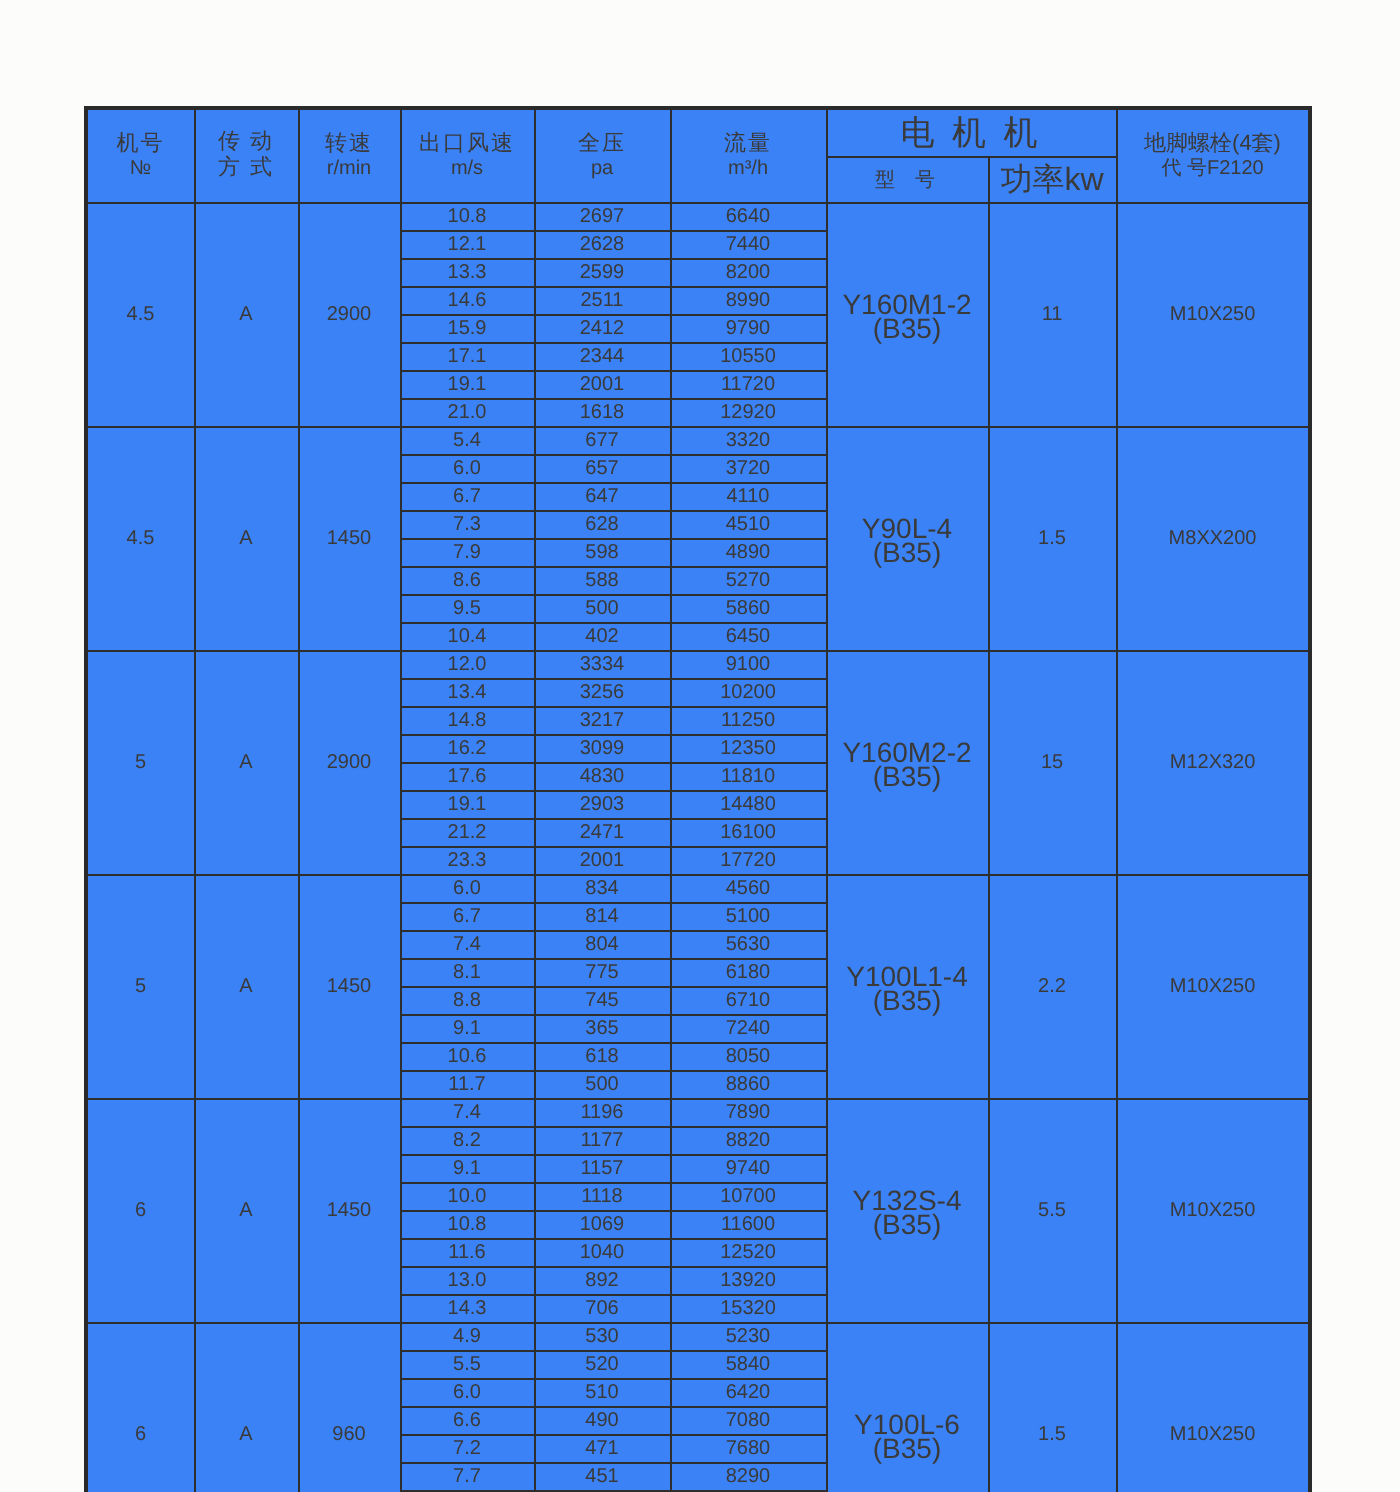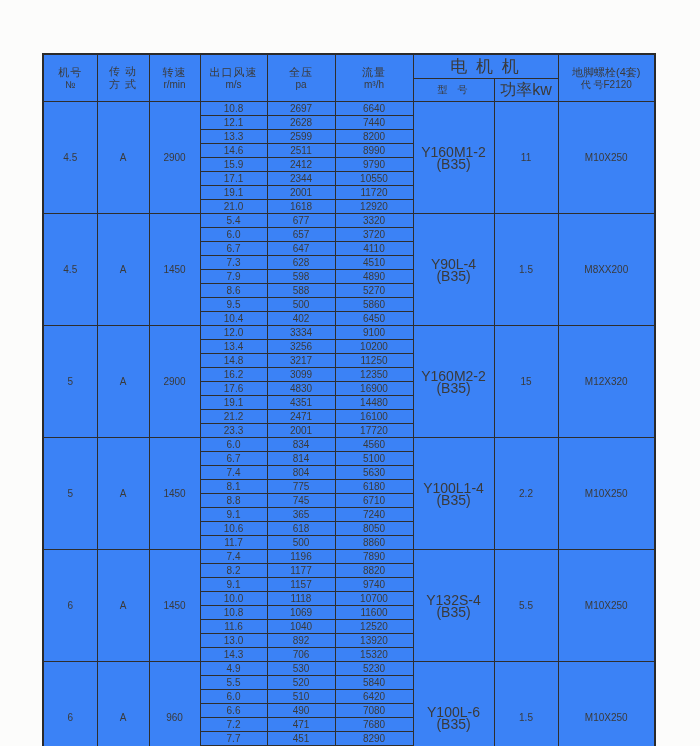--- a/index.html
+++ b/index.html
@@ -218,25 +218,25 @@
           <td>11250</td>
         </tr>
         <tr>
           <td>16.2</td>
           <td>3099</td>
           <td>12350</td>
         </tr>
         <tr>
           <td>17.6</td>
           <td>4830</td>
-          <td>16900</td>
+          <td>11810</td>
         </tr>
         <tr>
           <td>19.1</td>
-          <td>4351</td>
+          <td>2903</td>
           <td>14480</td>
         </tr>
         <tr>
           <td>21.2</td>
           <td>2471</td>
           <td>16100</td>
         </tr>
         <tr>
           <td>23.3</td>
           <td>2001</td>

